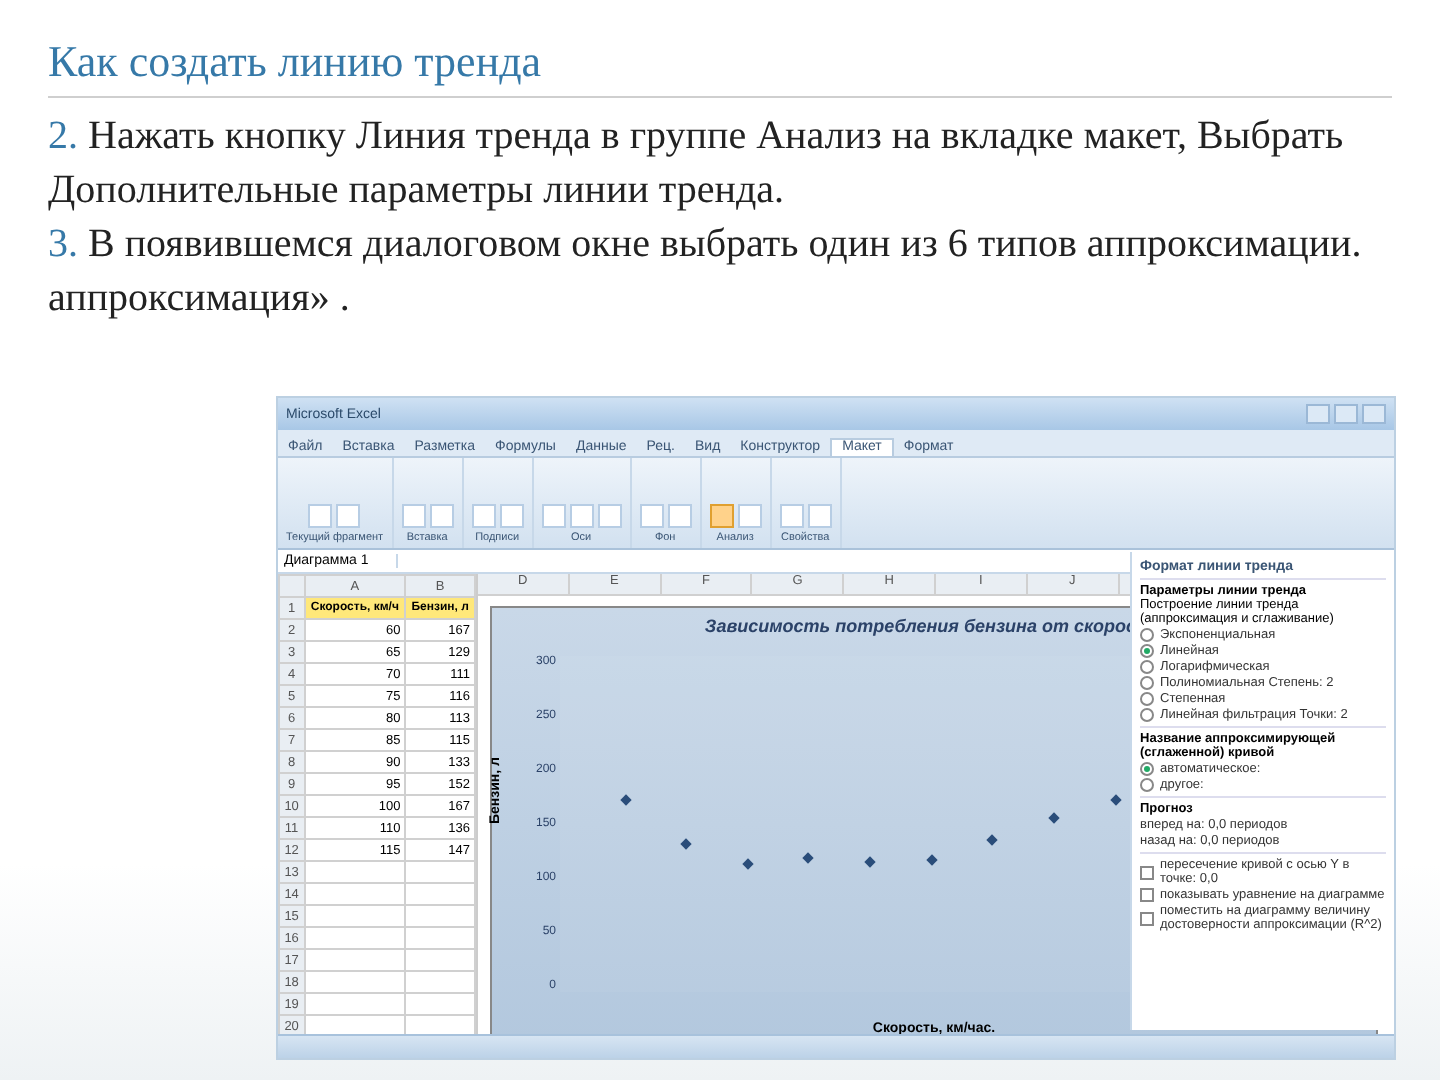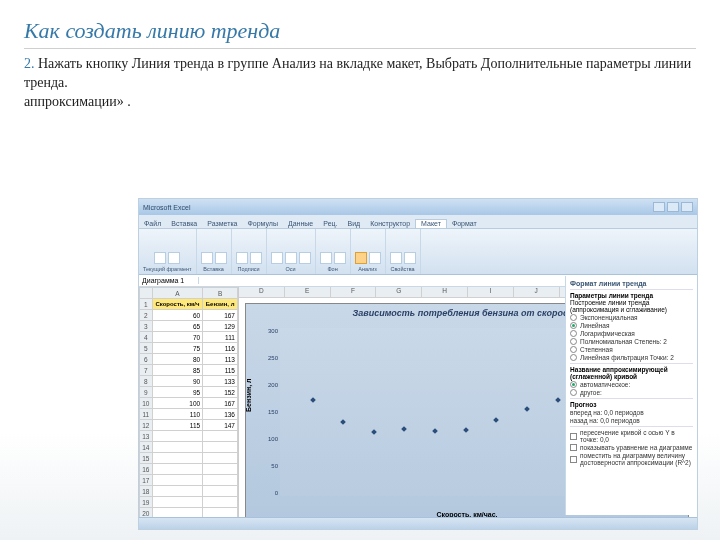--- a/index.html
+++ b/index.html
@@ -1,19 +1,19 @@
 <!DOCTYPE html>
 <html><head>
 <meta charset="utf-8">
 <style>
   * { box-sizing: border-box; margin: 0; padding: 0; }
   body { width: 720px; height: 540px; font-family: Georgia, serif; background: #fff; position: relative; overflow: hidden; }
   .slide { padding: 18px 24px 0 24px; position: relative; height: 100%; background: linear-gradient(180deg,#fff 0%, #fff 80%, #eef2f4 100%); }
-  .title { color: #3679a8; font-style: italic; font-size: 22px; font-weight: 400; border-bottom: 1px solid #cfcfcf; padding-bottom: 4px; margin-bottom: 6px; }
-  .body-text { font-size: 14px; color: #222; line-height: 1.35; }
+  .title { color: #3679a8; font-size: 22px; font-weight: 400; border-bottom: 1px solid #cfcfcf; padding-bottom: 4px; margin-bottom: 6px; }
+  .body-text { font-size: 20px; color: #222; line-height: 1.35; }
   .body-text .num { color: #3679a8; }
   .screenshot { position: absolute; left: 138px; top: 198px; width: 560px; height: 332px; border: 1px solid #bcd0e2; background: #fff; font-family: Arial, sans-serif; }
   .sc-titlebar { height: 16px; background: linear-gradient(#cfe1f3,#a8c7e6); font-size: 7px; color: #2b4a6a; display:flex; align-items:center; padding:0 4px; }
   .sc-titlebar .right { margin-left:auto; display:flex; gap:2px; }
   .sc-titlebar .wbtn { width:12px; height:10px; background:#dce9f6; border:1px solid #9bb8d6; }
   .ribbon-tabs { height:14px; background:#dfeaf5; border-bottom:1px solid #b8cce0; display:flex; font-size:7px; color:#3a5574; align-items:flex-end; }
   .ribbon-tabs span { padding:0 5px 1px 5px; }
   .ribbon-tabs .active { background:#fff; border:1px solid #b8cce0; border-bottom:none; }
   .ribbon { height:46px; background: linear-gradient(#eef4fa,#d2e1f0); border-bottom:1px solid #aac2da; display:flex; font-size:6px; color:#3a5574; }
   .ribbon .grp { border-right:1px solid #c7d8e9; padding:2px 4px; display:flex; flex-direction:column; justify-content:flex-end; align-items:center; }
@@ -49,21 +49,22 @@
   .panel .optbold { font-weight:bold; }
   .statusbar { position:absolute; left:0; right:0; bottom:0; height:12px; background:linear-gradient(#d7e5f3,#bcd2e8); border-top:1px solid #a8c2dc; }
 </style>
 </head>
 <body>
 
 <div class="slide">
   <div class="title">Как создать линию тренда</div>
   <div class="body-text">
     <div><span class="num">2.</span> <span>Нажать кнопку Линия тренда в группе Анализ на вкладке макет, Выбрать Дополнительные параметры линии тренда.</span></div>
-    <div>аппроксимации» .</div>
+    <div><span class="num">3.</span> <span>В появившемся диалоговом окне выбрать один из 6 типов аппроксимации.</span></div>
+    <div>аппроксимация» .</div>
   </div>
 
   <div class="screenshot">
     <div class="sc-titlebar">
       <span>Microsoft Excel</span>
       <div class="right">
         <div class="wbtn"></div>
         <div class="wbtn"></div>
         <div class="wbtn"></div>
       </div>

